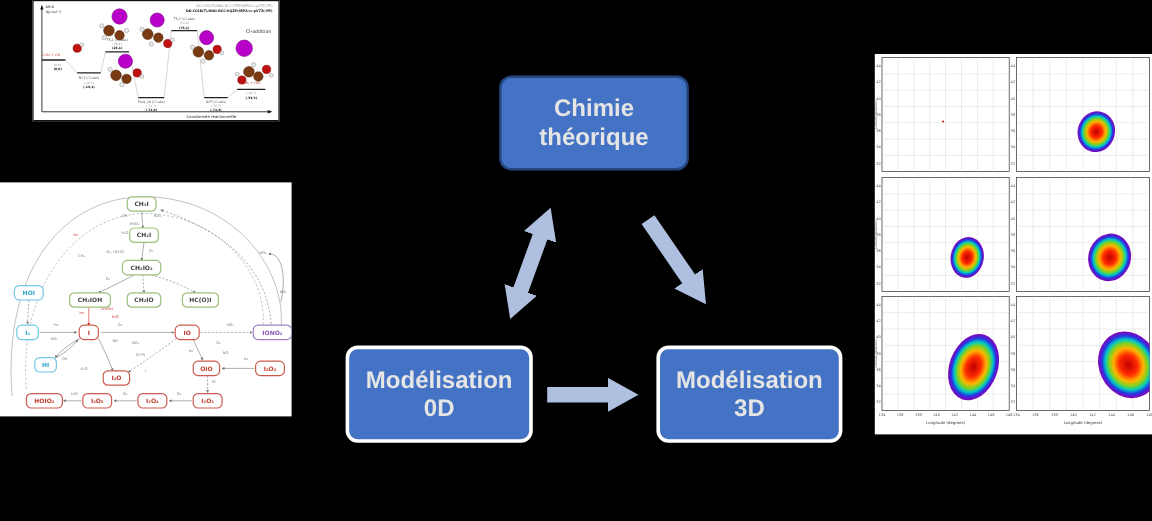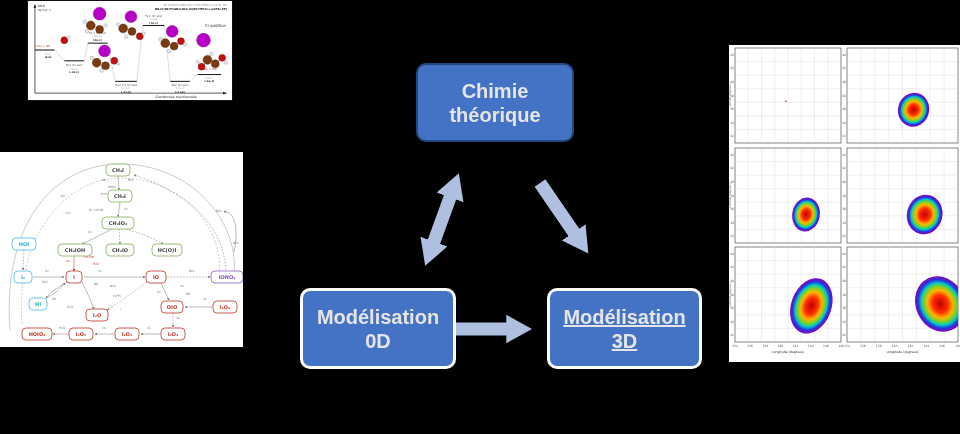--- a/index.html
+++ b/index.html
@@ -13,21 +13,21 @@
   #fig-maps{left:729px;top:45px;width:231px;height:317px;}
   .figure svg{display:block;width:100%;height:100%;}
 
   .flow-box{
     position:absolute;box-sizing:border-box;border-radius:10px;
     display:flex;align-items:center;justify-content:center;text-align:center;
     color:#e5e5e5;font-weight:bold;font-size:20px;line-height:1.2;
     padding:4px 10px;
   }
   #box-top{left:416px;top:63px;width:158px;height:79px;border:2px solid;}
-  #box-left{left:288px;top:288px;width:156px;height:81px;border:3px solid #fff;margin-left:12px;}
+  #box-left{left:288px;top:288px;width:156px;height:81px;border:3px solid #fff;}
   #box-right{left:547px;top:288px;width:155px;height:81px;border:3px solid #fff;}
   #flow-arrows{position:absolute;left:0;top:0;width:960px;height:434px;pointer-events:none;}
 </style>
 </head>
 <body>
 
 <div class="figure" id="fig-energy">
   <svg id="svg-energy" viewBox="0 0 206 101">
       <g>
         <line x1="6" y1="94" x2="6" y2="6" stroke="#111" stroke-width="0.7"></line>
@@ -525,15 +525,15 @@
   <line class="flow-arrow" x1="540" y1="183" x2="577" y2="237" stroke-width="13" marker-end="url(#ah)" stroke="#AEBFE0"></line>
   <line class="flow-arrow" x1="456" y1="329" x2="512" y2="329" stroke-width="13" marker-end="url(#ah)" stroke="#AEBFE0"></line>
 </svg>
 
 <div class="flow-box" id="box-top" style="background: rgb(68, 114, 196); border-color: rgb(36, 71, 127);">
   <span>Chimie théorique</span>
 </div>
 <div class="flow-box" id="box-left" style="background: rgb(68, 114, 196);">
   <span>Modélisation 0D</span>
 </div>
-<div class="flow-box" id="box-right" style="background: rgb(68, 114, 196); text-decoration: underline;">
+<div class="flow-box" id="box-right" style="background: rgb(68, 114, 196);">
   <span>Modélisation 3D</span>
 </div>
 
 </body></html>

